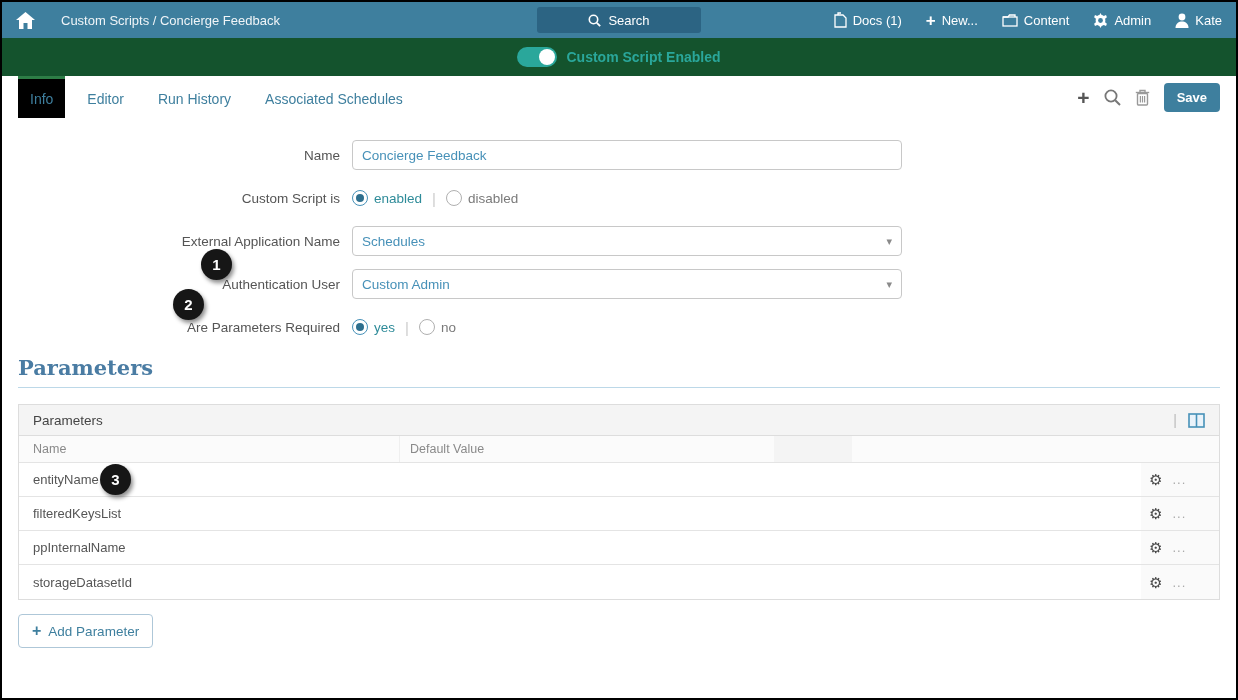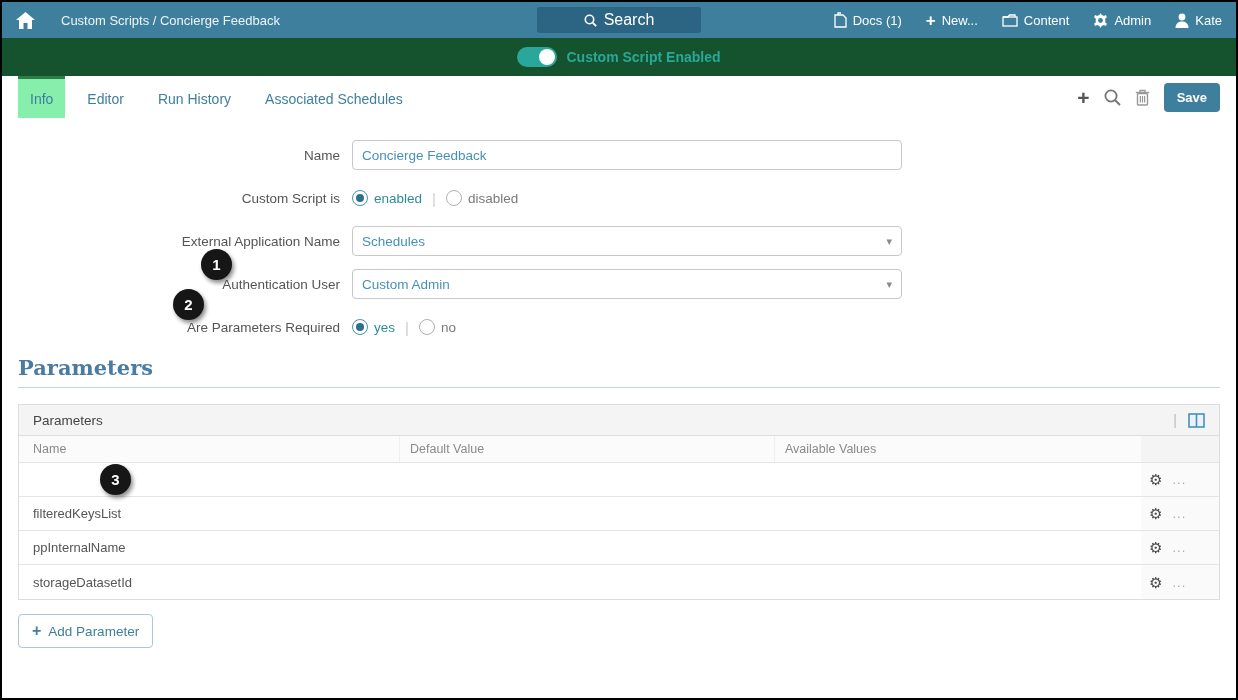--- a/index.html
+++ b/index.html
@@ -3,37 +3,37 @@
 <meta charset="utf-8">
 <style>
   * { margin:0; padding:0; box-sizing:border-box; }
   body { font-family:"Liberation Sans", sans-serif; background:#fff; }
   .page { width:1238px; height:700px; border:2px solid #000; background:#fff; position:relative; overflow:hidden; }
 
   
   .topbar { height:36px; background:#3e7f9e; display:flex; align-items:center; padding:0 14px; position:relative; color:#fff; }
   .topbar-left { display:flex; align-items:center; gap:26px; }
   .breadcrumb { font-size:13px; color:#f0f5f8; }
-  .search-btn { position:absolute; left:50%; transform:translateX(-50%); top:5px; width:164px; height:26px; background:#2c6483; border:none; border-radius:3px; color:#fff; font-size:16px; display:flex; align-items:center; justify-content:center; gap:7px; cursor:pointer; font-family:"Liberation Sans", sans-serif; }
+  .search-btn { position:absolute; left:50%; transform:translateX(-50%); top:5px; width:164px; height:26px; background:#2c6483; border:none; border-radius:3px; color:#fff; font-size:13px; display:flex; align-items:center; justify-content:center; gap:7px; cursor:pointer; font-family:"Liberation Sans", sans-serif; }
   .topbar-right { margin-left:auto; display:flex; align-items:center; gap:24px; font-size:13px; }
   .nav-item { display:flex; align-items:center; gap:6px; cursor:pointer; color:#fff; white-space:nowrap; }
   .nav-plus { font-size:17px; font-weight:bold; line-height:1; }
   .icon-svg { display:block; }
 
   
   .toggle-row { height:38px; display:flex; align-items:center; justify-content:center; gap:9px; background:#14532d; }
   .toggle { width:40px; height:20px; border-radius:10px; background:#2aa79b; position:relative; cursor:pointer; }
   .toggle-knob { position:absolute; right:2px; top:2px; width:16px; height:16px; border-radius:50%; background:#fff; }
   .toggle-label { color:#2aa79b; font-weight:bold; font-size:14px; }
 
   
   .tabbar { display:flex; align-items:center; padding:0 16px; height:42px; }
   .tabs { display:flex; align-items:stretch; gap:10px; height:100%; }
   .tab { display:flex; align-items:center; padding:0 12px; font-size:14px; color:#3e7f9e; cursor:pointer; border-top:3px solid transparent; }
-  .tab.active { background:#86efac; border-top:3px solid #2d7d46; }
+  .tab.active { background:#000000; border-top:3px solid #2d7d46; }
   .tab-actions { margin-left:auto; display:flex; align-items:center; gap:14px; }
   .icon-btn { background:none; border:none; cursor:pointer; display:flex; align-items:center; padding:0; }
   .plus-icon { font-size:21px; font-weight:bold; color:#555; line-height:1; }
   .save-btn { background:#3e7f9e; color:#fff; border:none; border-radius:4px; font-size:13px; font-weight:bold; padding:7px 13px; cursor:pointer; font-family:"Liberation Sans", sans-serif; }
 
   
   .content { padding:0 16px; }
   .section-heading { font-family:"DejaVu Serif","Liberation Serif", serif; font-size:21px; color:#4a7ca3; padding-bottom:7px; border-bottom:1px solid #bcd8e8; }
   .heading-script { margin-top:32px; }
   .heading-params { margin-top:10px; }
@@ -246,25 +246,25 @@
             <svg class="icon-svg" width="17" height="15" viewBox="0 0 17 15">
                 <rect x="1" y="1" width="15" height="13" fill="#eaf3fa" stroke="#4791b8" stroke-width="1.6"></rect>
                 <line x1="8.5" y1="1" x2="8.5" y2="14" stroke="#4791b8" stroke-width="1.6"></line>
               </svg>
           </span>
         </span>
       </div>
       <div class="cols-header">
         <span class="col-name">Name</span>
         <span class="col-default">Default Value</span>
-        <span class="col-available">Available Values</span>
         <span class="col-actions"></span>
       </div>
 
       <div class="param-row">
+        <span class="row-name">entityName</span>
         <span class="row-default"></span>
         <span class="row-available"></span>
         <span class="row-actions">
           <span class="gear-glyph">⚙</span>
           <span class="row-ellipsis">...</span>
         </span>
       </div>
       <div class="param-row">
         <span class="row-name">filteredKeysList</span>
         <span class="row-default"></span>

